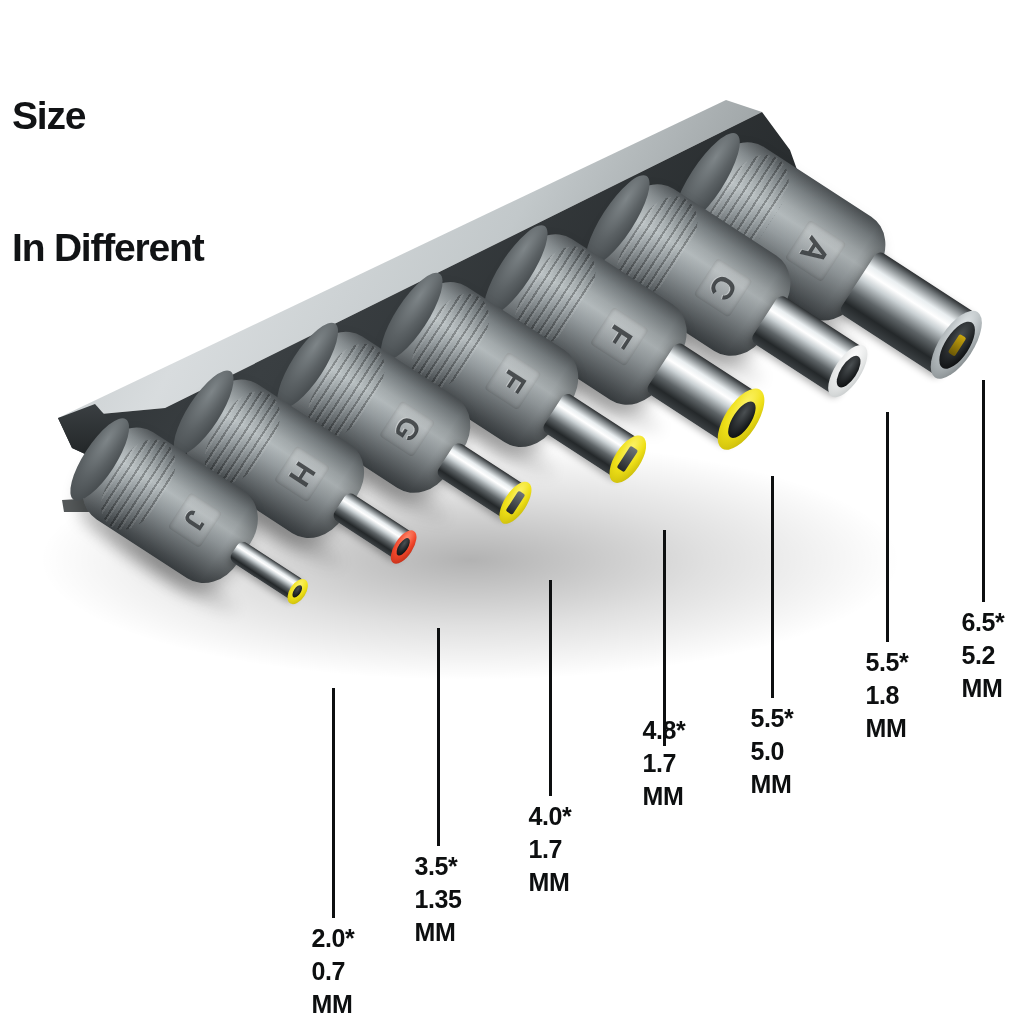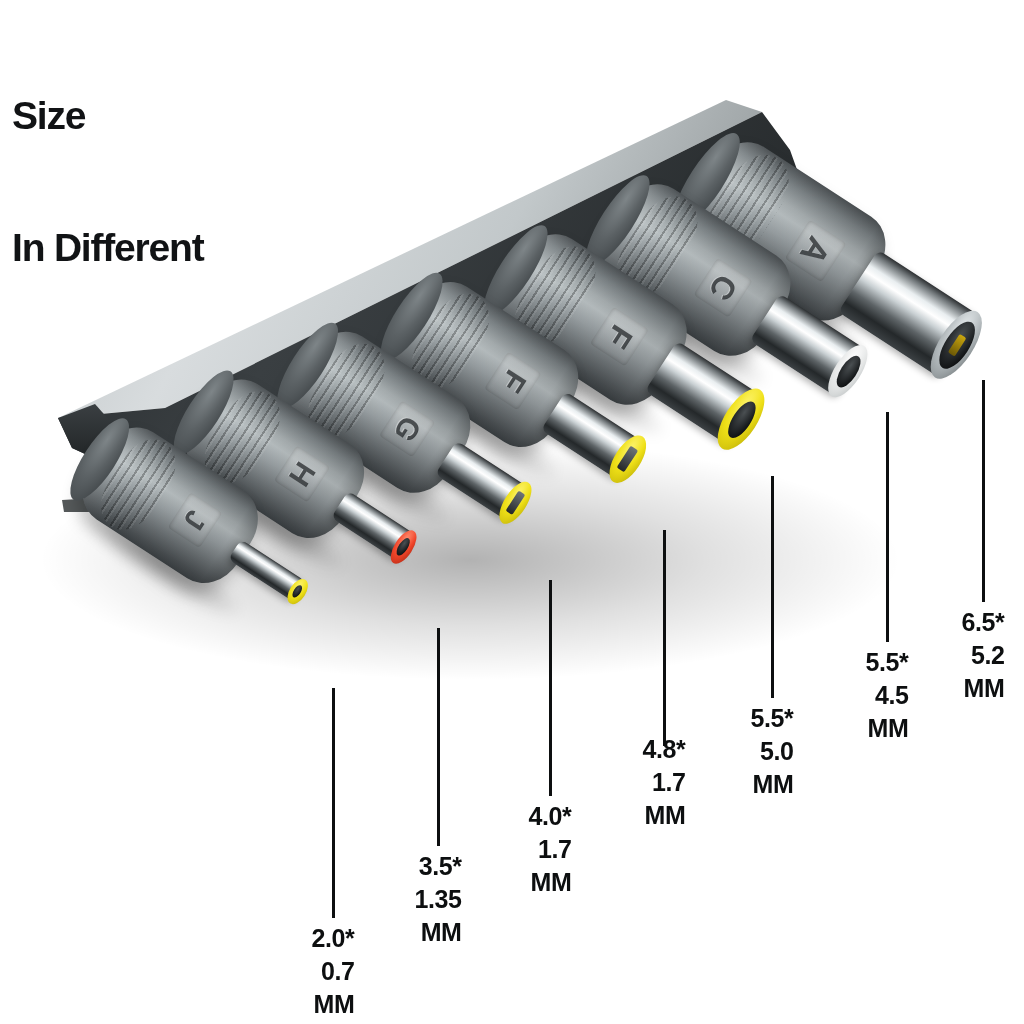--- a/index.html
+++ b/index.html
@@ -114,21 +114,21 @@
   }
 
   
   .leader{
     position:absolute;
     width:3px;
     background:#0d0f10;
   }
   .label{
     position:absolute;
-    text-align:right;
+    text-align:left;
     font-weight:bold;
     font-size:25px;
     line-height:33px;
     color:#0d0f10;
     letter-spacing:-0.4px;
     white-space:nowrap;
     transform:translateX(-50%);
   }
   .label span{display:block;}
 
@@ -300,35 +300,35 @@
     <span>1.35</span>
     <span>MM</span>
   </div>
 
   <div class="label" style="left:550px; top:800px;">
     <span>4.0*</span>
     <span>1.7</span>
     <span>MM</span>
   </div>
 
-  <div class="label" style="left:664px; top:733px;">
+  <div class="label" style="left:664px; top:714px;">
     <span>4.8*</span>
     <span>1.7</span>
     <span>MM</span>
   </div>
 
   <div class="label" style="left:772px; top:702px;">
     <span>5.5*</span>
     <span>5.0</span>
     <span>MM</span>
   </div>
 
   <div class="label" style="left:887px; top:646px;">
     <span>5.5*</span>
-    <span>4.5</span>
+    <span>1.8</span>
     <span>MM</span>
   </div>
 
   <div class="label" style="left:983px; top:606px;">
     <span>6.5*</span>
     <span>5.2</span>
     <span>MM</span>
   </div>
 
 </div>

